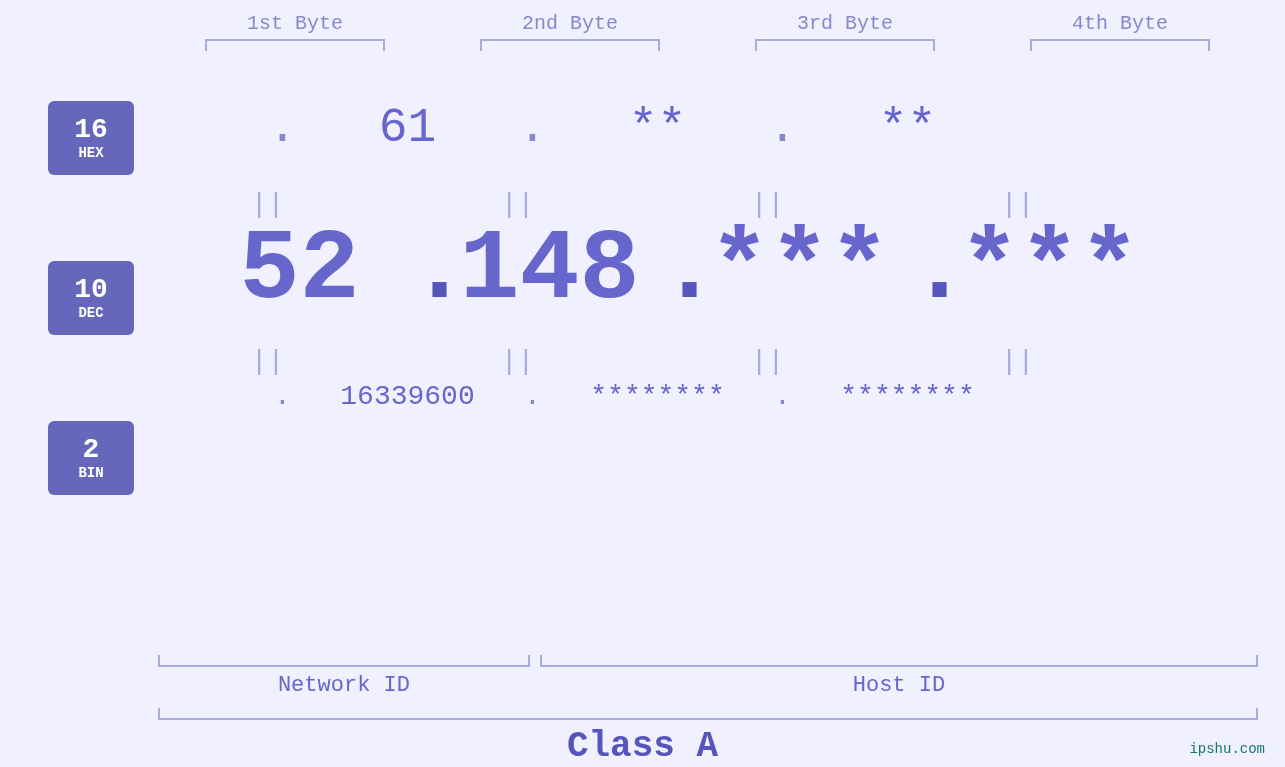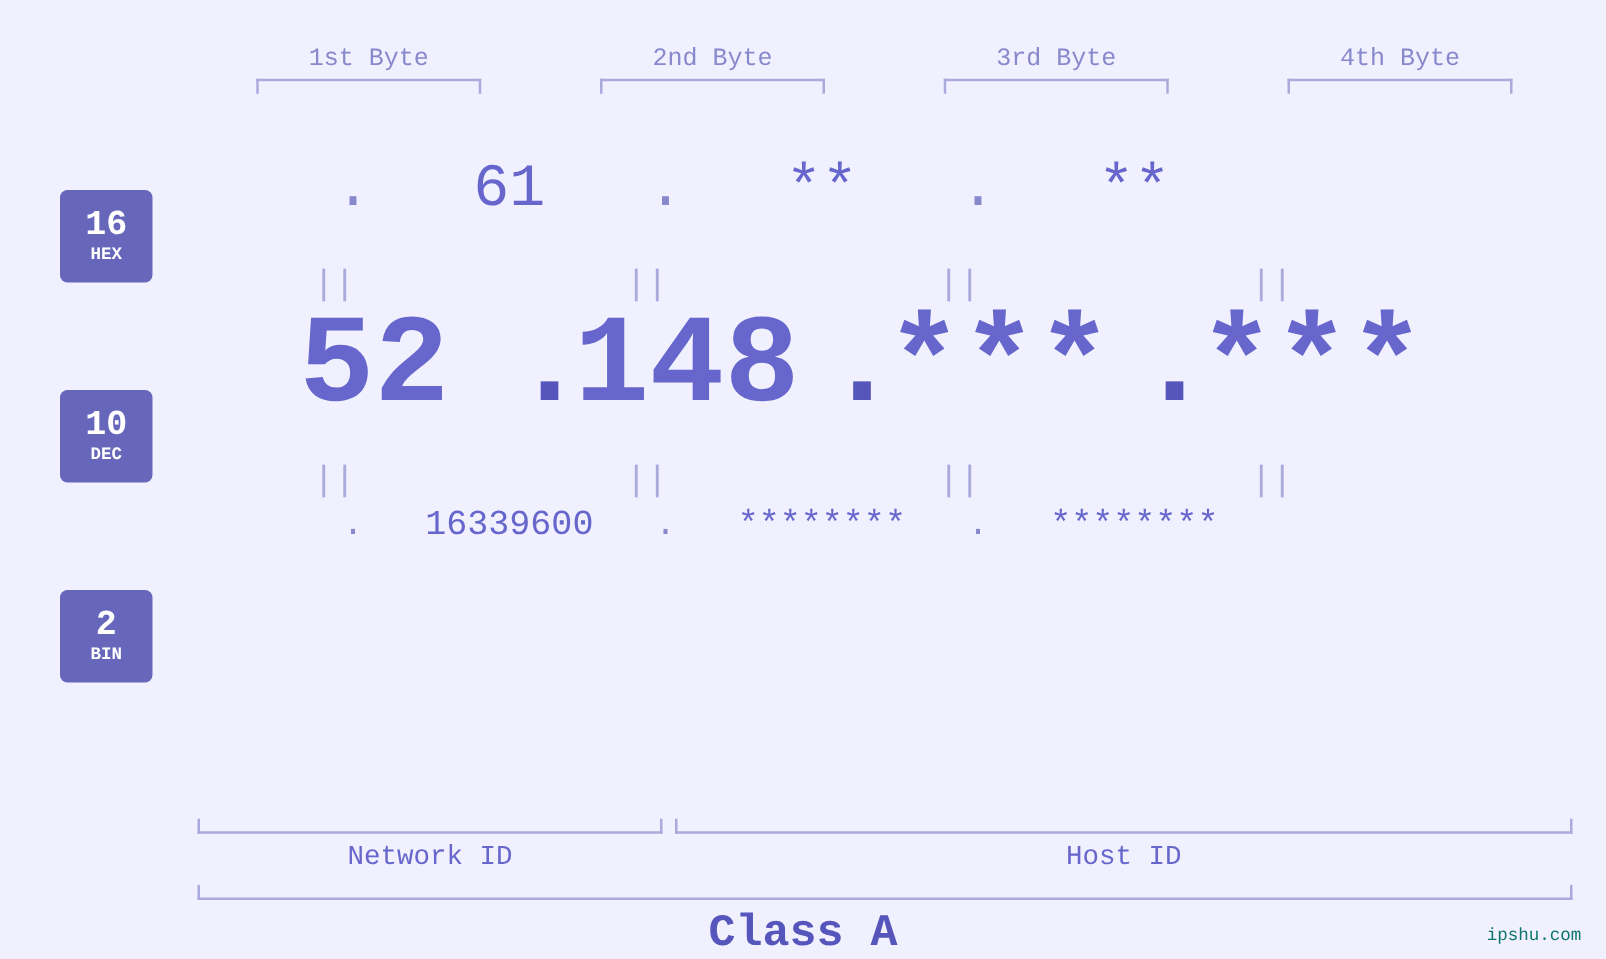--- a/index.html
+++ b/index.html
@@ -20,21 +20,21 @@
       flex-direction: column;
       align-items: center;
       padding: 0;
     }
 
     
     .byte-headers {
       display: flex;
       width: 1100px;
       margin-left: 130px;
-      margin-top: 36px;
+      margin-top: 12px;
       justify-content: space-around;
     }
     .byte-header {
       color: #8888cc;
       font-size: 20px;
       font-family: 'Courier New', Courier, monospace;
       text-align: center;
       width: 200px;
     }
 
@@ -51,31 +51,30 @@
       height: 12px;
       border-top: 2px solid #aaaadd;
       border-left: 2px solid #aaaadd;
       border-right: 2px solid #aaaadd;
     }
 
     
     .base-label {
       position: absolute;
       left: 48px;
-      width: 74px;
+      width: 86px;
       height: 74px;
       background: #6666bb;
       border-radius: 6px;
       color: white;
       display: flex;
       flex-direction: column;
       align-items: center;
       justify-content: center;
       font-family: 'Courier New', Courier, monospace;
-      margin-top: 27px;
     }
     .base-label .base-num {
       font-size: 28px;
       font-weight: bold;
       line-height: 1.1;
     }
     .base-label .base-name {
       font-size: 14px;
       font-weight: bold;
     }

